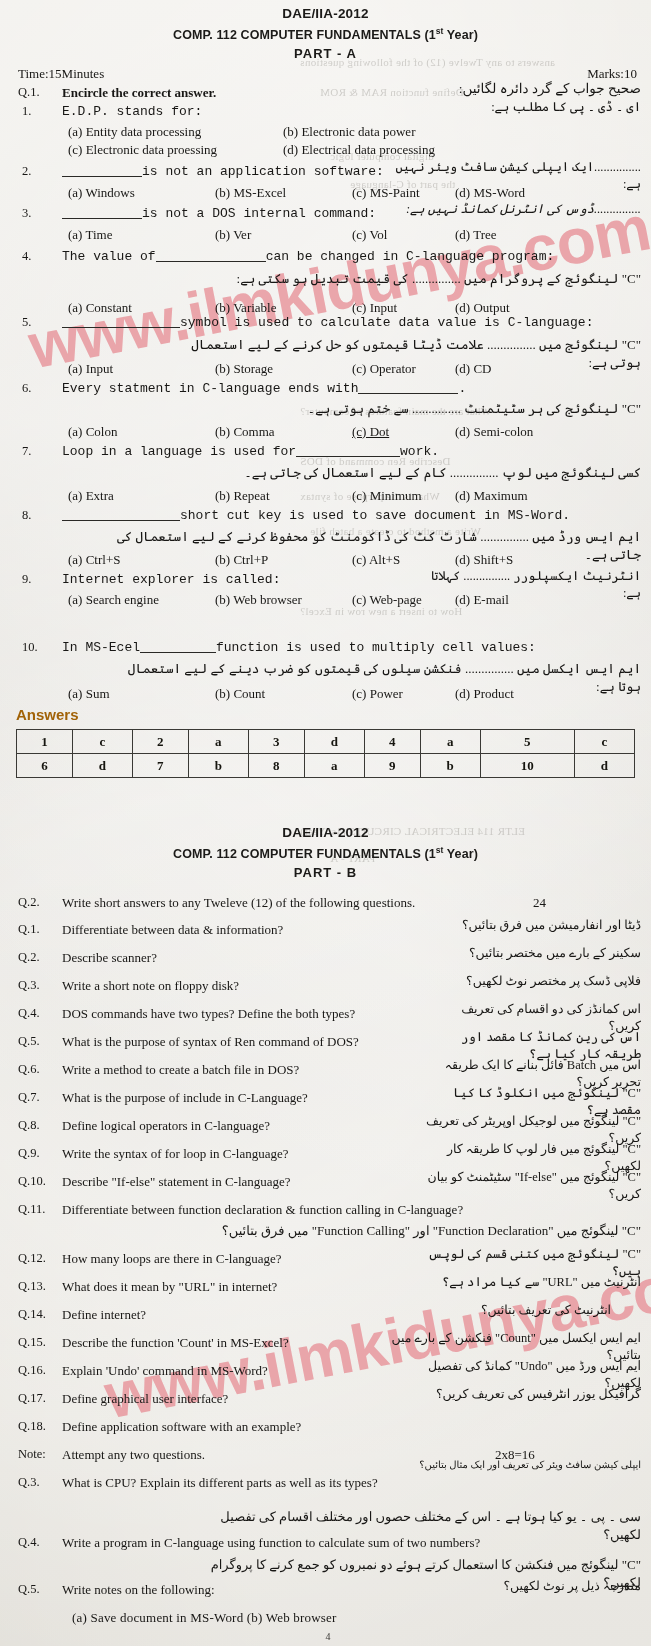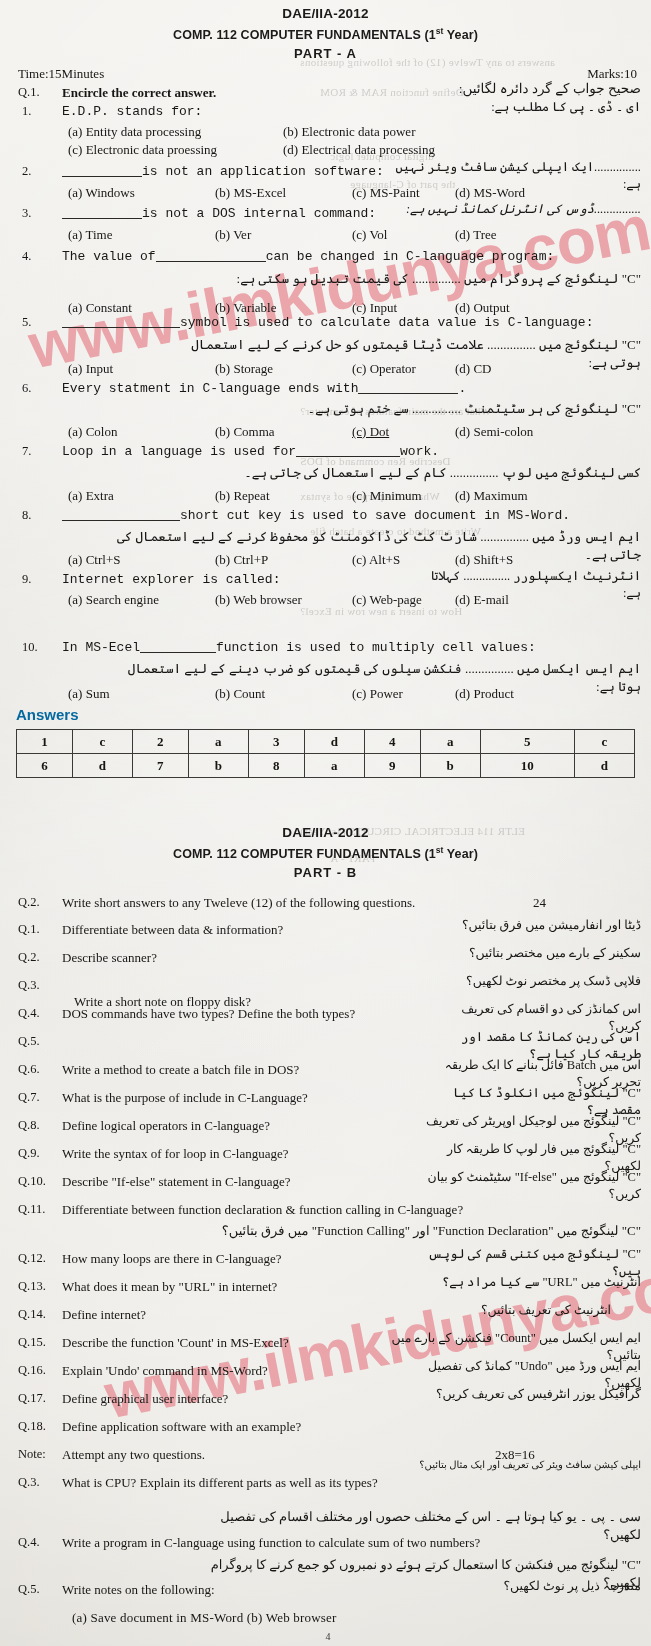--- a/index.html
+++ b/index.html
@@ -53,21 +53,21 @@
   .en{font-size:13px;color:#181715;line-height:1.2;}
   .ur{font-family:"Liberation Serif",serif;font-size:13.5px;color:#181715;text-align:right;direction:rtl;line-height:1.35;}
   .bold{font-weight:bold;}
   .num{position:absolute;left:22px;font-size:12.5px;color:#181715;}
   .qlbl{position:absolute;left:18px;font-size:12.5px;color:#181715;}
   .stem{position:absolute;left:62px;font-size:13px;color:#181715;font-family:Liberation Mono, monospace;}
   .blank{display:inline-block;border-bottom:1px solid #2a2926;height:.95em;vertical-align:-2px;}
 
   .answers-title{
     position:absolute;left:16px;font-family:"Liberation Sans",sans-serif;
-    font-weight:bold;font-size:15px;color:#0369a1;
+    font-weight:bold;font-size:15px;color:#a16207;
   }
   table.ans{
     position:absolute;left:16px;border-collapse:collapse;width:619px;
   }
   table.ans td{
     border:1px solid #3a3935;height:21px;text-align:center;
     font-size:13px;font-weight:bold;color:#16150f;
     font-family:"Liberation Serif",serif;
   }
   .pgnum{position:absolute;left:50%;bottom:4px;font-size:10px;color:#3b3a36;}
@@ -225,28 +225,29 @@
 
   <div class="qlbl" style="top:922px;">Q.1.</div>
   <div class="en" style="position:absolute;left:62px;top:922px;">Differentiate between data &amp; information?</div>
   <div class="ur" style="position:absolute;right:10px;top:917px;width:240px;font-size:12.5px;">ڈیٹا اور انفارمیشن میں فرق بتائیں؟</div>
 
   <div class="qlbl" style="top:950px;">Q.2.</div>
   <div class="en" style="position:absolute;left:62px;top:950px;">Describe scanner?</div>
   <div class="ur" style="position:absolute;right:10px;top:945px;width:240px;font-size:12.5px;">سکینر کے بارے میں مختصر بتائیں؟</div>
 
   <div class="qlbl" style="top:978px;">Q.3.</div>
-  <div class="en" style="position:absolute;left:74px;top:978px;margin-top:16px;">Write a short note on floppy disk?</div>
+  <div class="en" style="position:absolute;left:62px;top:978px;">Write a short note on floppy disk?</div>
   <div class="ur" style="position:absolute;right:10px;top:973px;width:240px;font-size:12.5px;">فلاپی ڈسک پر مختصر نوٹ لکھیں؟</div>
 
   <div class="qlbl" style="top:1006px;">Q.4.</div>
   <div class="en" style="position:absolute;left:62px;top:1006px;">DOS commands have two types? Define the both types?</div>
   <div class="ur" style="position:absolute;right:10px;top:1001px;width:200px;font-size:12.5px;">اس کمانڈز کی دو اقسام کی تعریف کریں؟</div>
 
   <div class="qlbl" style="top:1034px;">Q.5.</div>
+  <div class="en" style="position:absolute;left:62px;top:1034px;">What is the purpose of syntax of Ren command of DOS?</div>
   <div class="ur" style="position:absolute;right:10px;top:1029px;width:200px;font-size:12.5px;">اس کی رین کمانڈ کا مقصد اور طریقہ کار کیا ہے؟</div>
 
   <div class="qlbl" style="top:1062px;">Q.6.</div>
   <div class="en" style="position:absolute;left:62px;top:1062px;">Write a method to create a batch file in DOS?</div>
   <div class="ur" style="position:absolute;right:10px;top:1057px;width:210px;font-size:12.5px;">اس میں Batch فائل بنانے کا ایک طریقہ تحریر کریں؟</div>
 
   <div class="qlbl" style="top:1090px;">Q.7.</div>
   <div class="en" style="position:absolute;left:62px;top:1090px;">What is the purpose of include in C-Language?</div>
   <div class="ur" style="position:absolute;right:10px;top:1085px;width:215px;font-size:12.5px;">"C" لینگوئج میں انکلوڈ کا کیا مقصد ہے؟</div>
 

